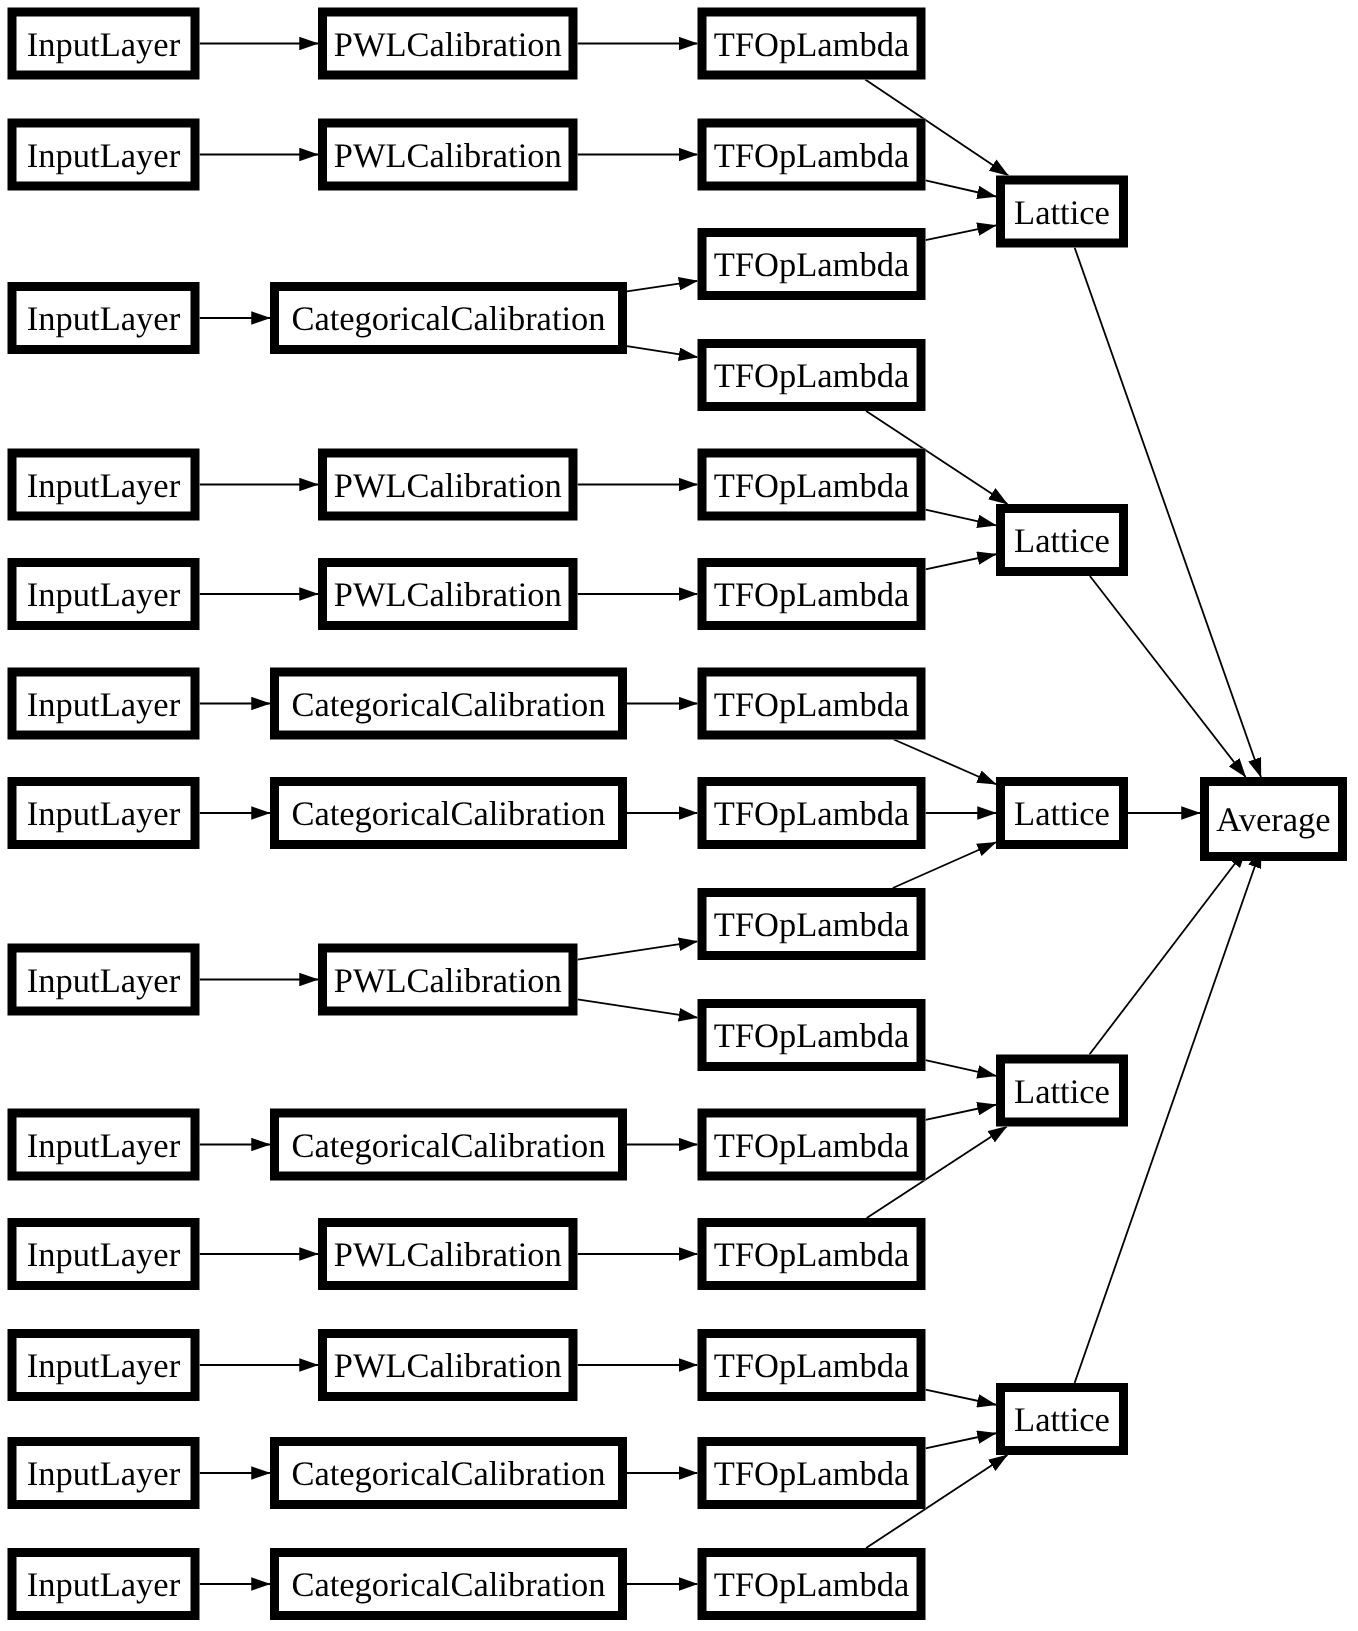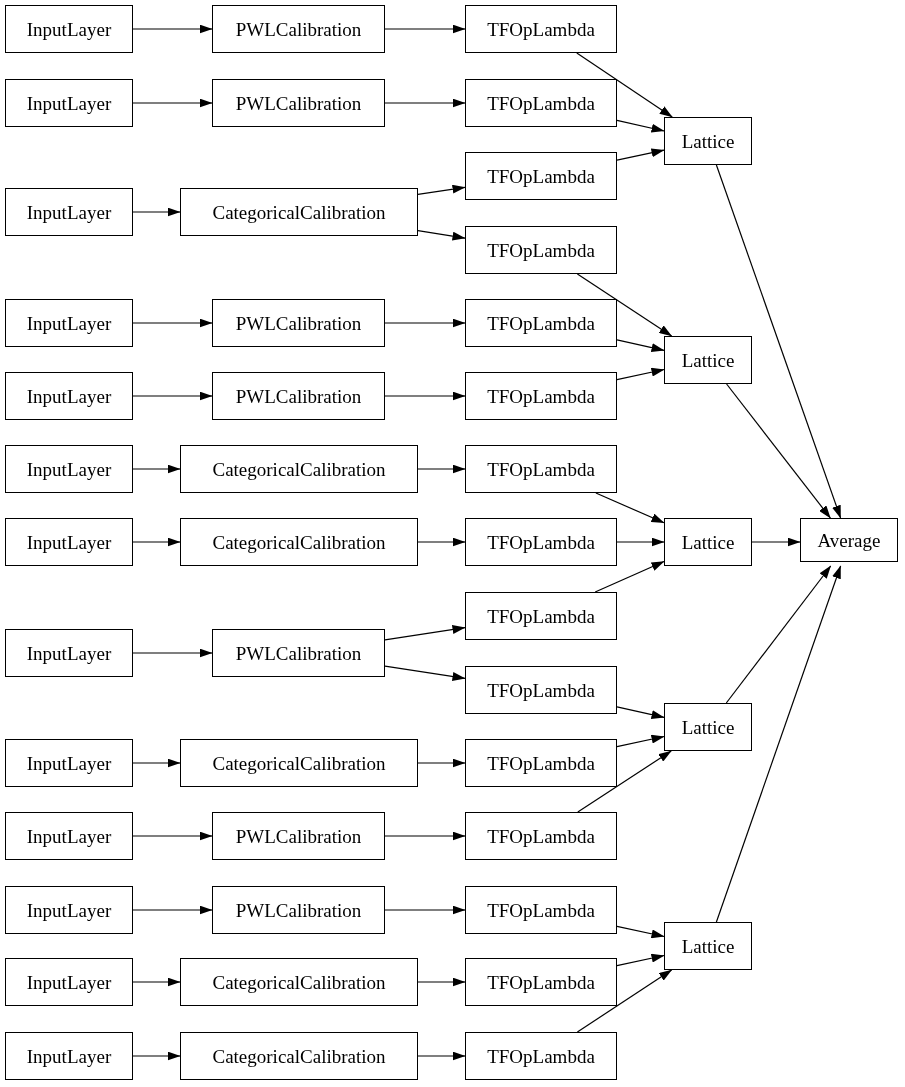--- a/index.html
+++ b/index.html
@@ -21,24 +21,24 @@
     top: 0;
     width: 905px;
     height: 1087px;
   }
   .node {
     position: absolute;
     box-sizing: border-box;
     display: flex;
     align-items: center;
     justify-content: center;
-    border: 1px solid #be185d;
+    border: 6px solid #be185d;
     background: #ffffff;
     color: #000000;
-    font-size: 19px;
+    font-size: 23px;
     line-height: 1;
     white-space: nowrap;
     text-align: center;
   }
 </style>
 </head>
 <body>
 
 <div id="diagram">
   <svg id="edge-layer" width="905" height="1087" viewBox="0 0 905 1087" xmlns="http://www.w3.org/2000/svg">
@@ -138,15 +138,15 @@
       <div class="node" style="left: 180px; top: 958px; width: 238px; height: 48px; border-color: rgb(0, 0, 0); background: rgb(255, 255, 255); color: rgb(0, 0, 0);">CategoricalCalibration</div>
       <div class="node" style="left: 465px; top: 958px; width: 152px; height: 48px; border-color: rgb(0, 0, 0); background: rgb(255, 255, 255); color: rgb(0, 0, 0);">TFOpLambda</div>
       <div class="node" style="left: 5px; top: 1032px; width: 128px; height: 48px; border-color: rgb(0, 0, 0); background: rgb(255, 255, 255); color: rgb(0, 0, 0);">InputLayer</div>
       <div class="node" style="left: 180px; top: 1032px; width: 238px; height: 48px; border-color: rgb(0, 0, 0); background: rgb(255, 255, 255); color: rgb(0, 0, 0);">CategoricalCalibration</div>
       <div class="node" style="left: 465px; top: 1032px; width: 152px; height: 48px; border-color: rgb(0, 0, 0); background: rgb(255, 255, 255); color: rgb(0, 0, 0);">TFOpLambda</div>
       <div class="node" style="left: 664px; top: 117px; width: 88px; height: 48px; border-color: rgb(0, 0, 0); background: rgb(255, 255, 255); color: rgb(0, 0, 0);">Lattice</div>
       <div class="node" style="left: 664px; top: 336px; width: 88px; height: 48px; border-color: rgb(0, 0, 0); background: rgb(255, 255, 255); color: rgb(0, 0, 0);">Lattice</div>
       <div class="node" style="left: 664px; top: 518px; width: 88px; height: 48px; border-color: rgb(0, 0, 0); background: rgb(255, 255, 255); color: rgb(0, 0, 0);">Lattice</div>
       <div class="node" style="left: 664px; top: 703px; width: 88px; height: 48px; border-color: rgb(0, 0, 0); background: rgb(255, 255, 255); color: rgb(0, 0, 0);">Lattice</div>
       <div class="node" style="left: 664px; top: 922px; width: 88px; height: 48px; border-color: rgb(0, 0, 0); background: rgb(255, 255, 255); color: rgb(0, 0, 0);">Lattice</div>
-      <div class="node" style="left: 800px; top: 518px; width: 98px; height: 44px; border-color: rgb(0, 0, 0); background: rgb(255, 255, 255); color: rgb(0, 0, 0);">Average</div>
+      <div class="node" style="left: 800px; top: 518px; width: 98px; height: 56px; border-color: rgb(0, 0, 0); background: rgb(255, 255, 255); color: rgb(0, 0, 0);">Average</div>
     </div>
 </div>
 
 </body></html>

